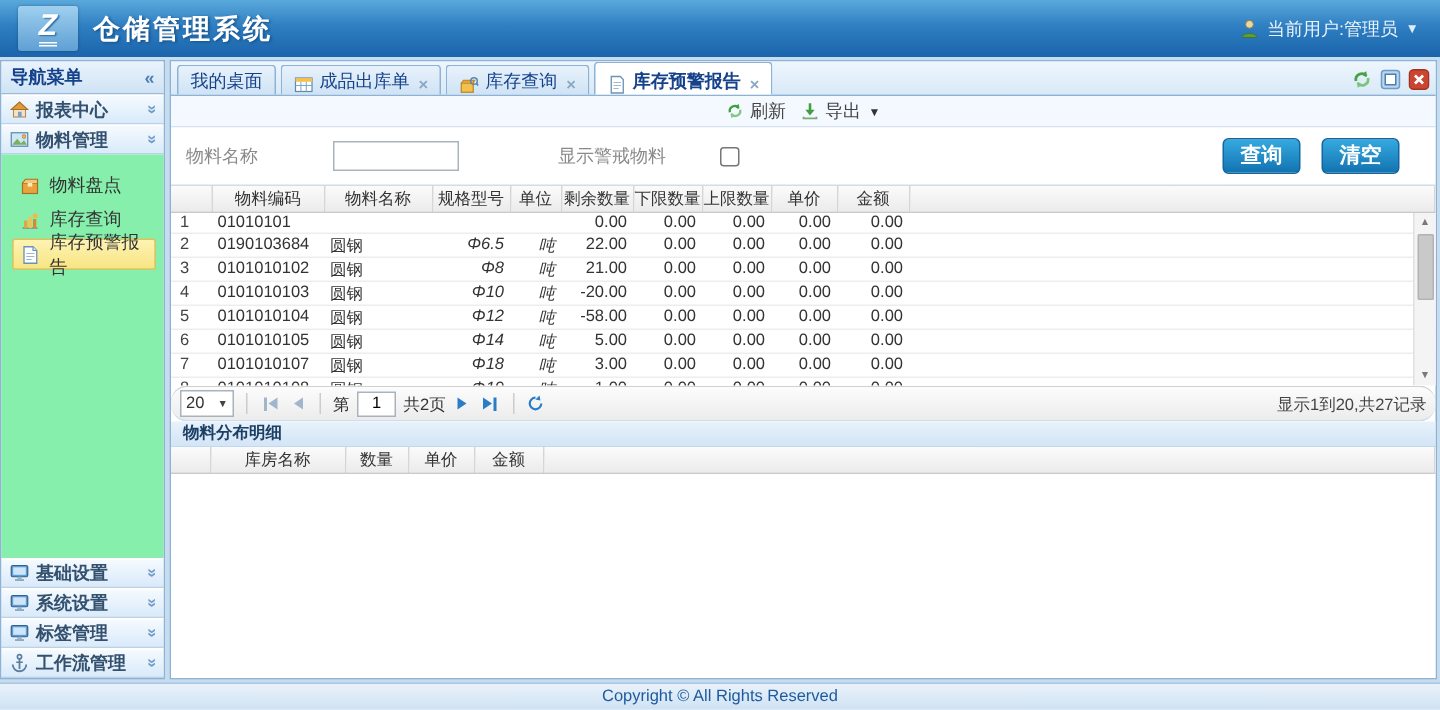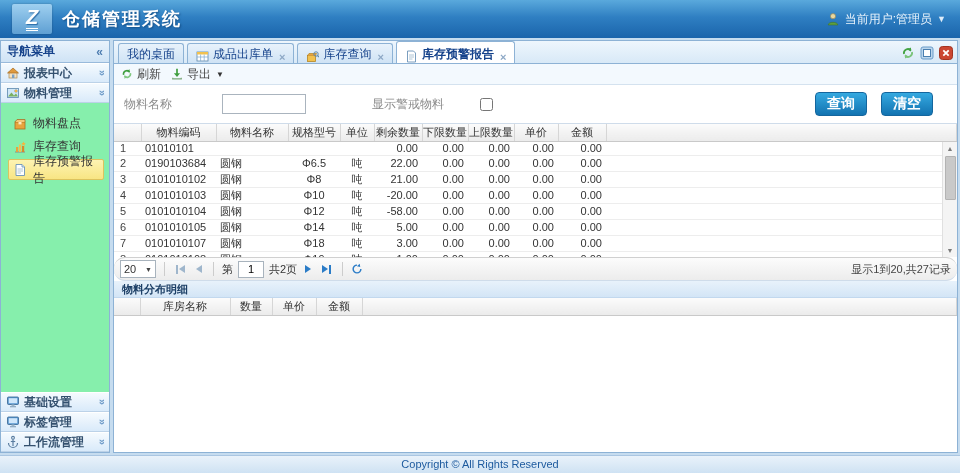--- a/index.html
+++ b/index.html
@@ -78,21 +78,21 @@
   .tab.active { background:#fff; font-weight:bold; height:22px; }
   .tclose { color:#8ca7c5; font-size:11px; font-weight:bold; margin-left:2px; cursor:pointer;}
   .tico { width:13px; height:13px; display:inline-block; }
   .tico svg { width:13px; height:13px; display:block;}
   .tab-tools { margin-left:auto; display:flex; align-items:center; gap:4px; padding-bottom:3px; }
   .wbtn { width:15px; height:15px; display:flex; align-items:center; justify-content:center; cursor:pointer; }
   .wbtn svg { width:14px; height:14px; display:block; }
 
   .toolbar {
     height:21px; flex:0 0 21px; display:flex; align-items:center; gap:10px; padding:0 7px;
-    background:#f3f9fe; border-bottom:1px solid #d4e2ef;
+    background:#f3f9fe; border-bottom:1px solid #d4e2ef;justify-content:center;
   }
   .tbtn { display:flex; align-items:center; gap:4px; color:#444; cursor:pointer; font-size:12px;}
   .tbtn svg { width:12px; height:12px; }
   .tbtn .dd { font-size:8px; color:#333; margin-left:1px;}
 
   .filter { height:38px; flex:0 0 38px; display:flex; align-items:center; padding:0 10px; background:#fff; }
   .flabel { color:#8a8a8a; width:98px; }
   .flabel2 { color:#8a8a8a; margin-left:66px; }
   .ftext {
     width:84px; height:20px; border:1px solid #aab4be; padding:0 3px; font-size:12px;
@@ -114,21 +114,21 @@
   .gtable th {
     height:17px; background:linear-gradient(180deg,#fbfbfb,#ebebeb);
     border-right:1px solid #d6d6d6; border-bottom:1px solid #c9c9c9;
     font-weight:normal; font-size:11px; color:#333; text-align:center; overflow:hidden; white-space:nowrap;
   }
   .gtable td {
     height:14px; font-size:11px; color:#333; border-bottom:1px solid #ededed;
     padding:0 4px; overflow:hidden; white-space:nowrap; background:#fff;
   }
   .gtable td.num { text-align:right; }
-  .gtable td.ctr { text-align:center; }
+  .gtable td.ctr { text-align:right;font-style:italic; }
   .gtable td.rowno { color:#444; padding-left:6px; }
   .vscroll {
     position:absolute; top:18px; right:0; bottom:0; width:15px;
     background:#f4f4f4; border-left:1px solid #e0e0e0;
     display:flex; flex-direction:column; align-items:center;
   }
   .varrow { height:13px; font-size:7px; color:#7a7a7a; line-height:13px; }
   .vthumb { width:11px; height:44px; background:#c9c9c9; border:1px solid #b3b3b3; border-radius:1px; margin-top:1px;}
   .vfill { flex:1; }
 
@@ -263,20 +263,32 @@
           <div class="sgroup">
             <span class="ico">
               <svg viewBox="0 0 14 14">
                 <rect x="1.5" y="2" width="11" height="7.5" rx="1" fill="#5d9bd3" stroke="#33628f" stroke-width=".8"></rect>
                 <rect x="2.8" y="3.2" width="8.4" height="5" fill="#cfe6fa"></rect>
                 <rect x="5.5" y="9.5" width="3" height="1.6" fill="#9db7cc"></rect>
                 <rect x="4" y="11.1" width="6" height="1.2" fill="#8aa6bd"></rect>
               </svg>
             </span>
             <span>基础设置</span>
+            <span class="chev down">«</span>
+          </div>
+          <div class="sgroup">
+            <span class="ico">
+              <svg viewBox="0 0 14 14">
+                <rect x="1.5" y="2" width="11" height="7.5" rx="1" fill="#5d9bd3" stroke="#33628f" stroke-width=".8"></rect>
+                <rect x="2.8" y="3.2" width="8.4" height="5" fill="#cfe6fa"></rect>
+                <rect x="5.5" y="9.5" width="3" height="1.6" fill="#9db7cc"></rect>
+                <rect x="4" y="11.1" width="6" height="1.2" fill="#8aa6bd"></rect>
+              </svg>
+            </span>
+            <span>系统设置</span>
             <span class="chev down">«</span>
           </div>
           <div class="sgroup">
             <span class="ico">
               <svg viewBox="0 0 14 14">
                 <rect x="1.5" y="2" width="11" height="7.5" rx="1" fill="#5d9bd3" stroke="#33628f" stroke-width=".8"></rect>
                 <rect x="2.8" y="3.2" width="8.4" height="5" fill="#cfe6fa"></rect>
                 <rect x="5.5" y="9.5" width="3" height="1.6" fill="#9db7cc"></rect>
                 <rect x="4" y="11.1" width="6" height="1.2" fill="#8aa6bd"></rect>
               </svg>

